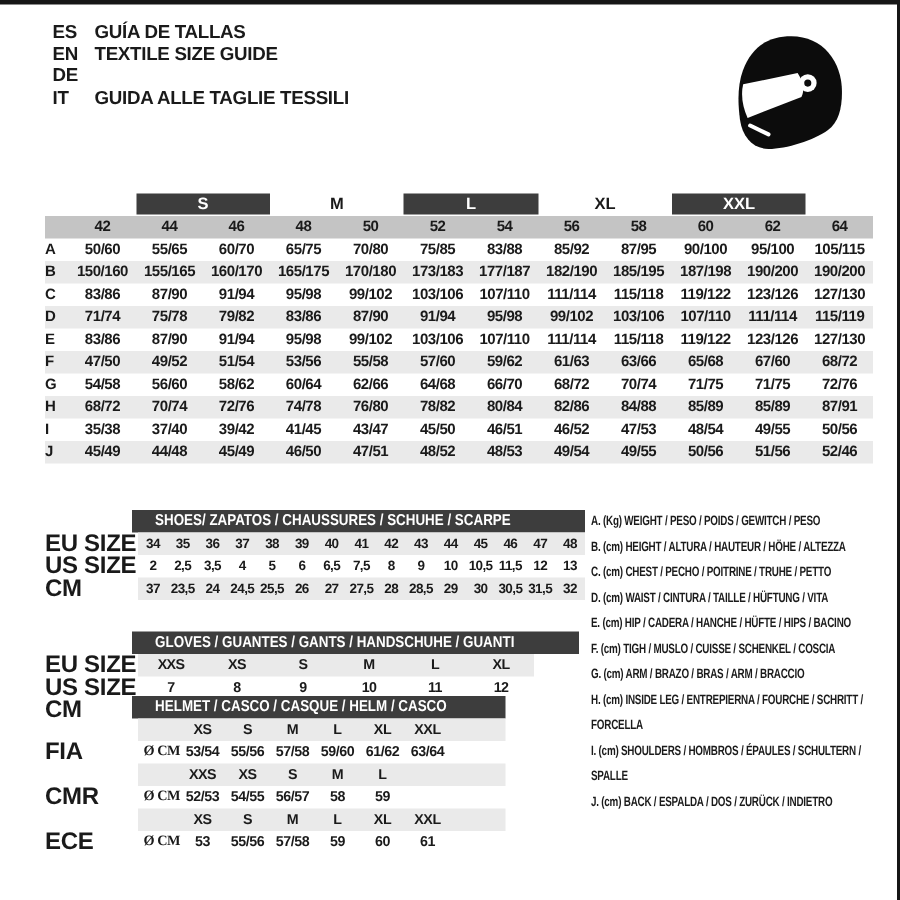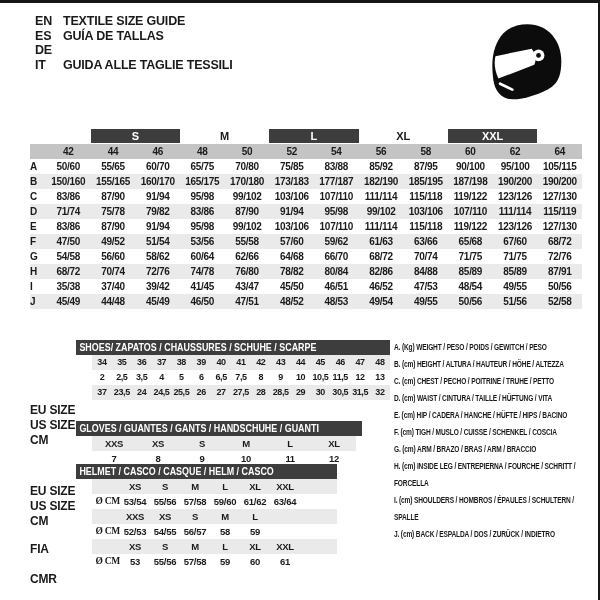--- a/index.html
+++ b/index.html
@@ -22,50 +22,50 @@
   .group-cell{height:14px;line-height:14px;text-align:center;font-size:11px;letter-spacing:0;}
   .group-cell.dark{background:var(--dark,#3d3d3d);color:#fff;}
   .band-row{display:flex;height:15px;line-height:15px;background:var(--band,#c4c4c4);}
   .trow{display:flex;height:15px;line-height:15px;}
   .trow.shaded{background:var(--stripe,#eaeaea);}
   .letter-cell{width:16px;text-align:left;}
   .vcell{flex:1;text-align:center;white-space:nowrap;}
   
   .lower{position:absolute;left:30px;font-size:9.5px;font-weight:700;letter-spacing:-0.3px;}
   #shoes{top:337px;} #gloves{top:418px;} #helmet-table{top:461px;}
-  .tbar{height:15px;background:var(--dark,#3d3d3d);color:#fff;line-height:15px;margin-left:46px;white-space:nowrap;}
+  .tbar{height:15px;background:var(--dark,#3d3d3d);color:#fff;line-height:15px;margin-left:58px;white-space:nowrap;padding-left:12px;}
   .tbar span{display:inline-block;transform:scaleX(0.85);transform-origin:0 50%;font-size:10.5px;letter-spacing:0;padding-left:4px;white-space:nowrap;}
   .srow{display:flex;height:15px;line-height:15px;}
-  .rlabel{width:62px;font-size:12px;letter-spacing:-0.2px;margin-top:48px;}
+  .rlabel{width:62px;font-size:16px;letter-spacing:-0.2px;}
   .cells{display:flex;}
   .cells.shaded{background:var(--stripe,#eaeaea);}
   .cell{text-align:center;white-space:nowrap;}
   #shoes .cells{width:298px;} #shoes .cell{width:19.87px;font-size:9px;letter-spacing:-0.4px;}
   #gloves .cells{width:264px;} #gloves .cell{width:44px;letter-spacing:-0.4px;}
   #helmet-table .cells{width:245px;} #helmet-table .cell{width:30px;}
   #helmet-table .cell.unit{width:28px;text-align:right;font-family:Liberation Serif, serif;}
   
   .legend{position:absolute;left:394px;top:336px;width:252px;
     transform:scaleX(0.73);transform-origin:top left;
     font-size:9px;font-weight:700;letter-spacing:-0.2px;line-height:17px;}
   .legend-item{white-space:normal;}
 </style>
 </head>
 <body>
 
 <div class="page">
 
   <div class="langs">
       <div class="lang-row">
+        <span class="lang-code">ES</span>
+        <span class="lang-title">GUÍA DE TALLAS</span>
+      </div>
+      <div class="lang-row">
         <span class="lang-code">EN</span>
         <span class="lang-title">TEXTILE SIZE GUIDE</span>
-      </div>
-      <div class="lang-row">
-        <span class="lang-code">ES</span>
-        <span class="lang-title">GUÍA DE TALLAS</span>
       </div>
       <div class="lang-row">
         <span class="lang-code">DE</span>
       </div>
       <div class="lang-row">
         <span class="lang-code">IT</span>
         <span class="lang-title">GUIDA ALLE TAGLIE TESSILI</span>
       </div>
     </div>
 
@@ -247,21 +247,21 @@
           <div class="vcell">44/48</div>
           <div class="vcell">45/49</div>
           <div class="vcell">46/50</div>
           <div class="vcell">47/51</div>
           <div class="vcell">48/52</div>
           <div class="vcell">48/53</div>
           <div class="vcell">49/54</div>
           <div class="vcell">49/55</div>
           <div class="vcell">50/56</div>
           <div class="vcell">51/56</div>
-          <div class="vcell">52/58</div>
+          <div class="vcell">52/46</div>
         </div>
       </div>
   </div>
 
   <div class="lower" id="shoes">
     <div class="tbar"><span>SHOES/ ZAPATOS / CHAUSSURES / SCHUHE / SCARPE</span></div>
     <div class="rows">
         <div class="srow">
           <div class="rlabel">EU SIZE</div>
           <div class="cells shaded">

